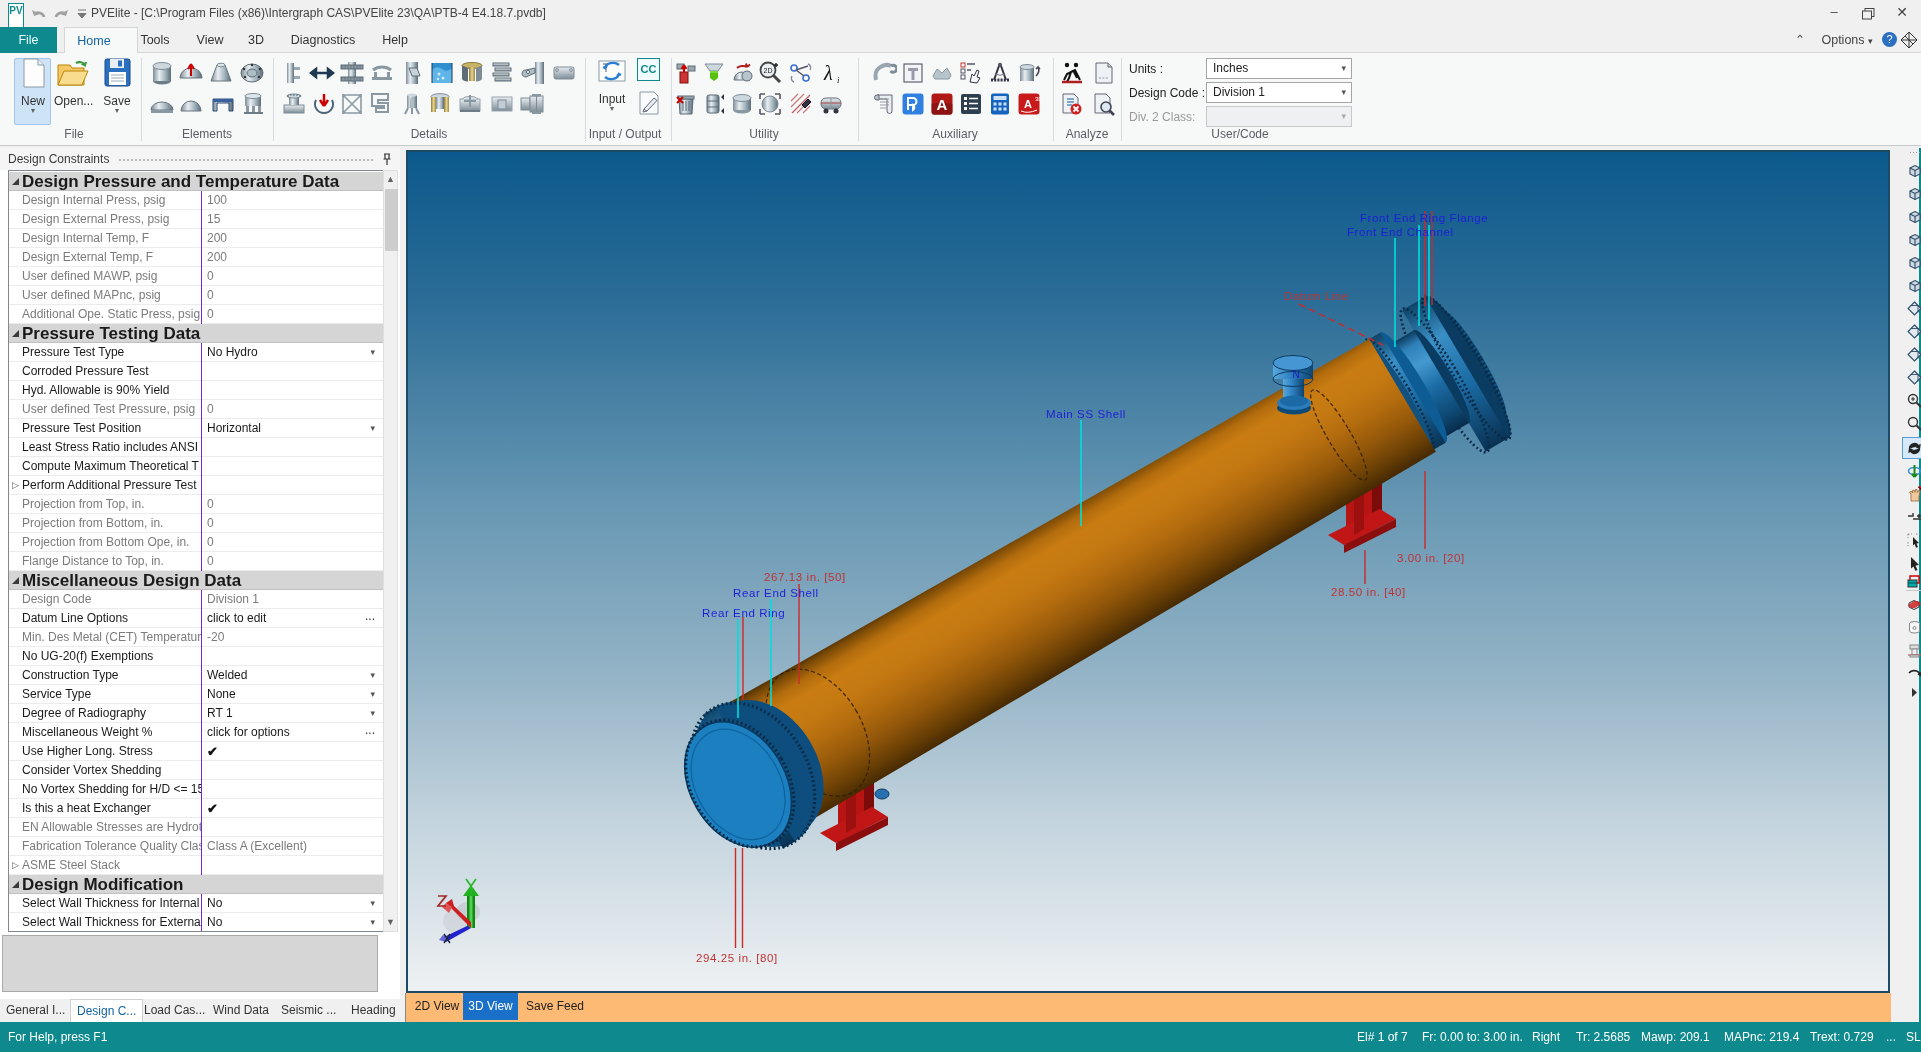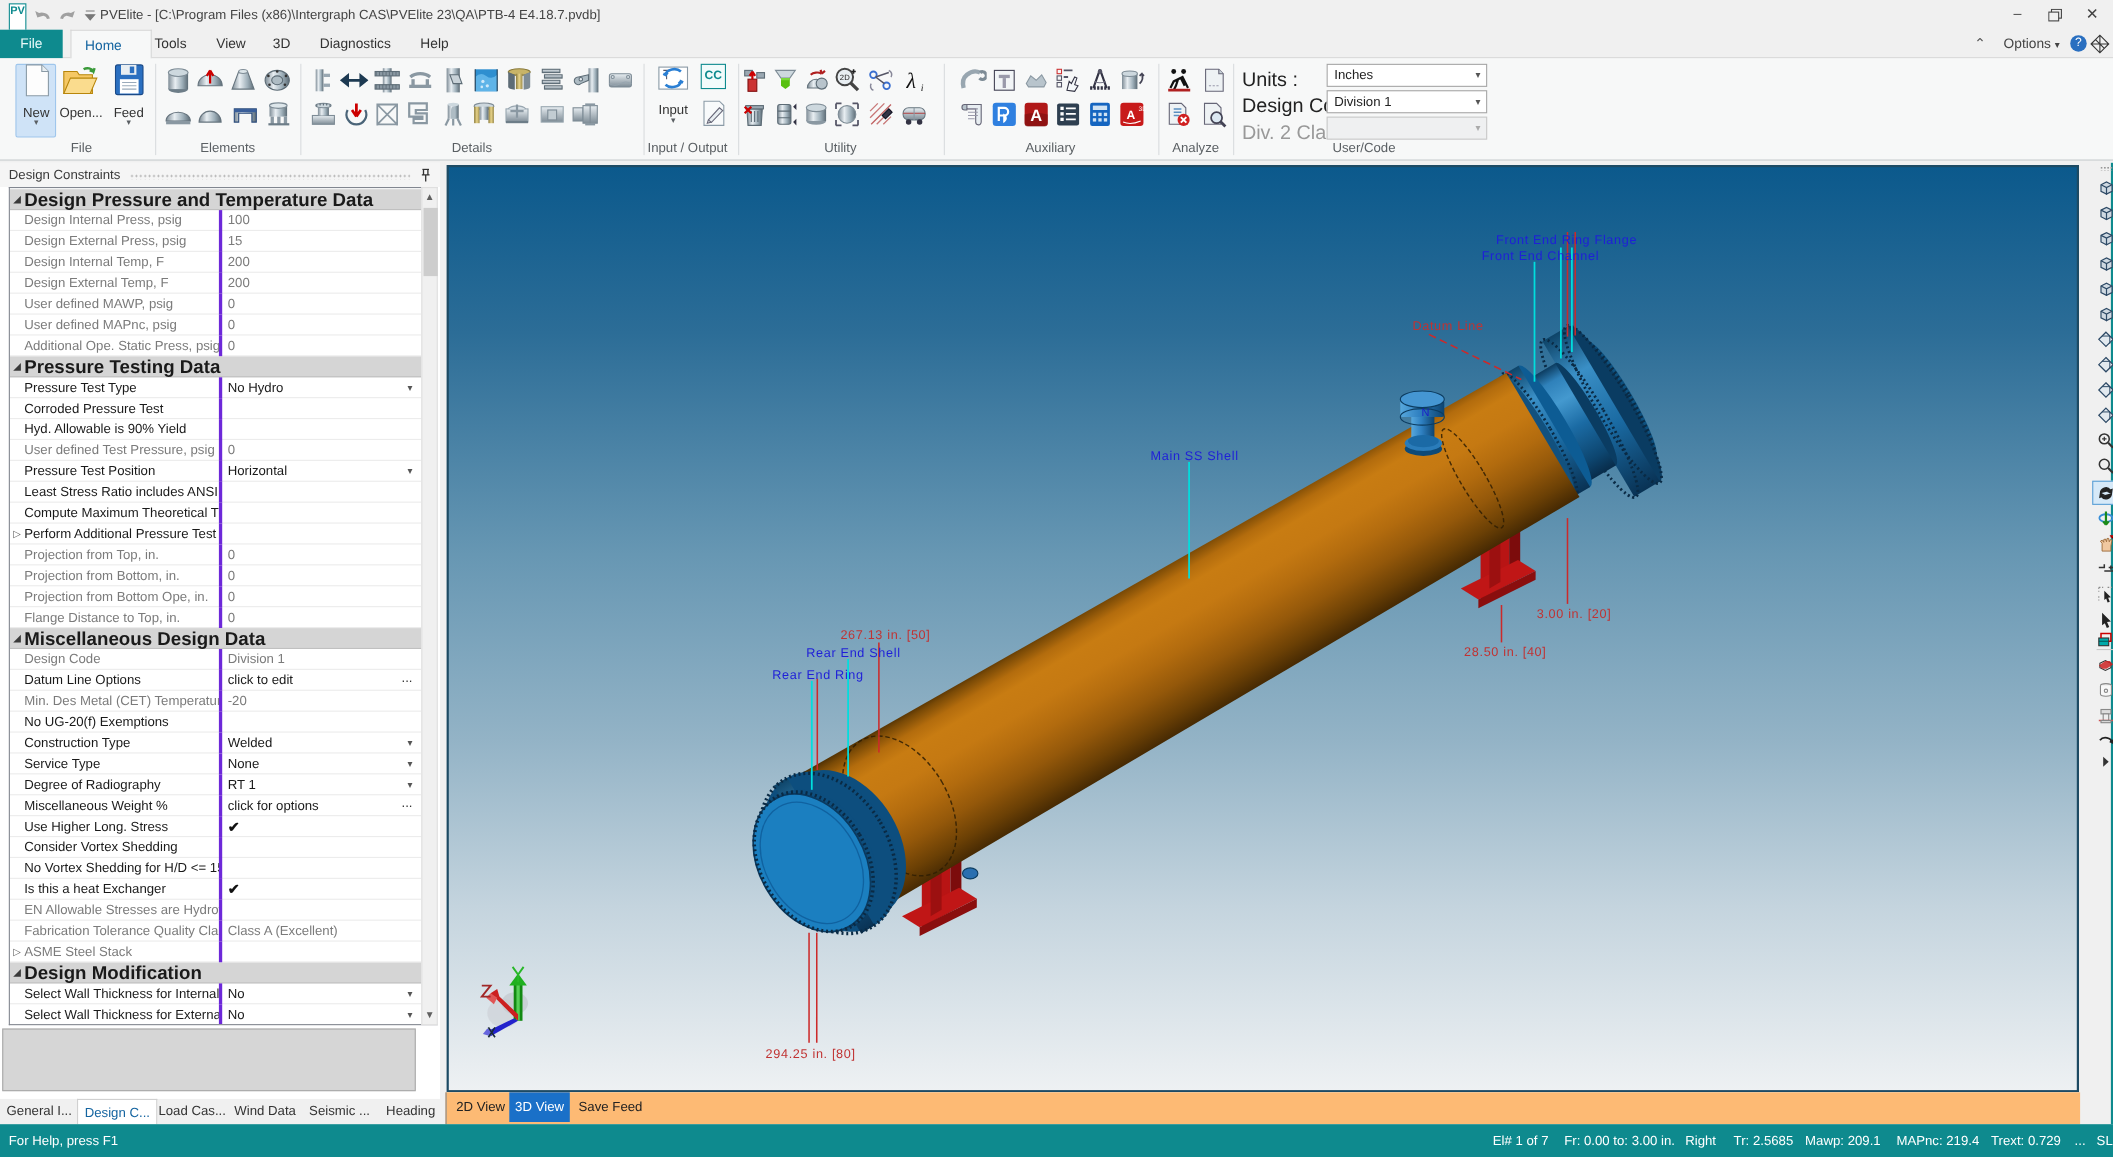--- a/index.html
+++ b/index.html
@@ -14,36 +14,36 @@
 #ribbon{position:absolute;left:0;top:53px;width:100%;height:93px;background:#f7f8f8;border-bottom:1px solid #c5cacc}
 .rsep{position:absolute;top:5px;height:83px;width:1px;background:#d9dcde}
 .rlabel{position:absolute;top:74px;font-size:12px;color:#5a5f63;text-align:center;width:120px}
 .ric{position:absolute}
 .bigbtn{position:absolute;top:4px;width:38px;height:66px;text-align:center}
 .bigbtn .lbl{font-size:12px;color:#333;margin-top:1px}
 .caret{color:#5a5f63;font-size:8px;line-height:5px}
 #newhl{position:absolute;left:14px;top:5px;width:37px;height:67px;background:#cfe3f7;border:1px solid #9fc6ec;border-radius:2px}
 .ddbox{position:absolute;left:1206px;width:146px;height:21px;border:1px solid #a6a6a6;background:#fff;font-size:12px;color:#222;line-height:19px;padding-left:6px}
 .ddbox .dar{position:absolute;right:5px;top:0;color:#555;font-size:9px}
-.ulabel{position:absolute;left:1129px;font-size:18px;color:#222}
+.ulabel{position:absolute;left:1129px;font-size:12px;color:#222}
 #leftpanel{position:absolute;left:0;top:148px;width:400px;height:874px;background:#fff}
 #lptitle{position:absolute;left:0;top:0;width:100%;height:22px;background:#f5f5f5;font-size:12px;color:#3a3a3a;padding:4px 0 0 8px}
 #lpdots{position:absolute;left:118px;top:10px;width:255px;height:5px;background-image:radial-gradient(circle,#b9b9b9 0.8px,transparent 0.9px);background-size:4px 4px}
 #pin{position:absolute;right:8px;top:3px;font-size:12px;color:#333}
 #gridbox{position:absolute;left:8px;top:22px;width:390px;height:762px;border:1px solid #828790;border-right:none;background:#fff;overflow:hidden}
 .grow{position:absolute;left:0;width:374px;height:19px;font-size:12px;line-height:19px;border-bottom:1px solid #ececec}
 .ghdr{background:#d5d5d5;color:#1a1a1a;border-bottom:1px solid #c0c0c0}
 .ghdr b{margin-left:13px;font-size:17px;letter-spacing:0}
 .gtri{position:absolute;left:3px;top:6px;width:0;height:0;border-left:7px solid transparent;border-bottom:7px solid #3a3a3a}
 .etri{position:absolute;left:3px;top:0;font-size:9px;color:#555}
 .glab{position:absolute;left:13px;width:180px;white-space:nowrap;overflow:hidden}
 .gval{position:absolute;left:198px;width:158px;white-space:nowrap;overflow:hidden}
 .grow.dis{color:#7b7b7b}
 .grow.en{color:#1a1a1a}
-.grow .glab{border-right:3px solid #6d28d9;height:19px}
+.grow .glab{border-right:1px solid #6d28d9;height:19px}
 .ddarr{position:absolute;right:8px;top:0;color:#555;font-size:9px}
 .dots3{position:absolute;right:8px;top:-2px;color:#333}
 .chk{font-size:13px;color:#111;font-weight:bold}
 #vscroll{position:absolute;left:383px;top:22px;width:15px;height:762px;background:#f0f0f0;border:1px solid #dfdfdf}
 .sarr{position:absolute;left:0;width:13px;height:17px;color:#606060;font-size:9px;text-align:center;line-height:17px}
 #sthumb{position:absolute;left:1px;top:18px;width:13px;height:62px;background:#cdcdcd}
 #lpgray{position:absolute;left:2px;top:787px;width:376px;height:57px;background:#d6d6d6;border:1px solid #a9a9a9}
 #lptabs{position:absolute;left:0;top:851px;width:100%;height:23px;background:#f0f0f0;font-size:12px;color:#333}
 .lptab{position:absolute;top:0;height:23px;line-height:22px}
 #bottombar{position:absolute;left:405px;top:993px;width:1486px;height:29px;background:#fdba74;border-left:1px solid #888}
@@ -131,21 +131,21 @@
    <div class="lbl">Open...</div>
  </div>
  <div class="bigbtn" style="left:98px">
    <svg width="30" height="32" viewBox="0 0 30 32">
         <rect x="3" y="2" width="25" height="27" rx="2" fill="#2a6fc0" stroke="#1a4a88"></rect>
         <rect x="8" y="2" width="14" height="9" fill="#e8eef2"></rect>
         <rect x="16" y="3.5" width="4" height="6" fill="#2a6fc0"></rect>
         <rect x="7" y="15" width="17" height="13" fill="#fff"></rect>
         <path d="M9 18 h13 M9 21 h13 M9 24 h13" stroke="#9ab"></path>
       </svg>
-   <div class="lbl">Feed</div><div class="caret">▾</div>
+   <div class="lbl">Save</div><div class="caret">▾</div>
  </div>
  <div class="rsep" style="left:141px"></div>
  <div class="rlabel" style="left:14px;width:120px">File</div>
  <div class="rlabel" style="left:147px;width:120px">Elements</div>
  <div class="rlabel" style="left:369px;width:120px">Details</div>
  <div class="rsep" style="left:273px"></div>
  <div class="rsep" style="left:585px"></div>
  <div class="rlabel" style="left:565px;width:120px">Input / Output</div>
  <div class="rsep" style="left:671px"></div>
  <div class="rlabel" style="left:704px;width:120px">Utility</div>

